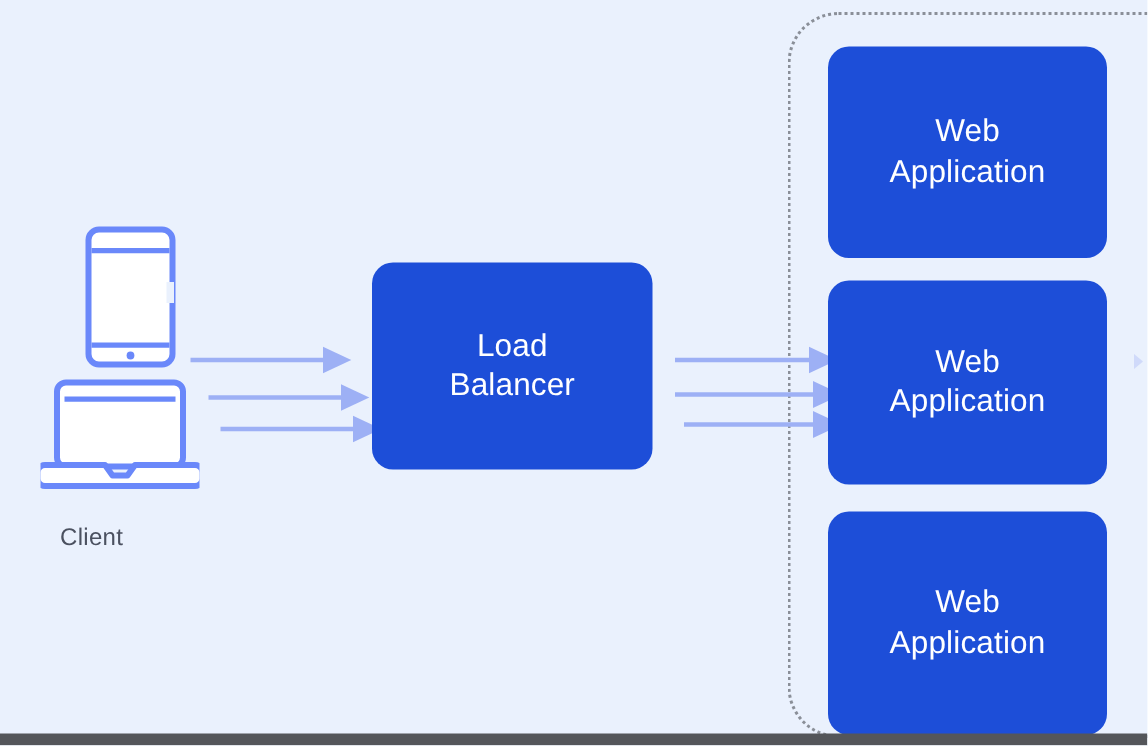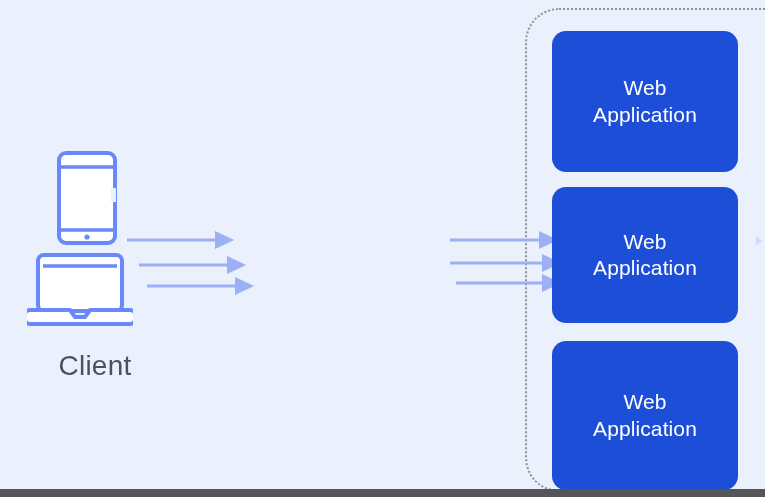--- a/index.html
+++ b/index.html
@@ -50,22 +50,21 @@
   #web-box-1{ left: 552px; top: 31px;  width: 186px; height: 141px; }
   #web-box-2{ left: 552px; top: 187px; width: 186px; height: 136px; }
   #web-box-3{ left: 552px; top: 341px; width: 186px; height: 149px; }
 
   
   #client-label {
     position: absolute;
     left: 40px;
     top: 350px;
     width: 110px;
-    text-align: center;
-    font-size: 28px;
+    font-size: 16px;
     color: #4b5160;
     letter-spacing: 0.2px;
   }
 
   
   .device-icon { position: absolute; }
   #phone-icon  { left: 56px; top: 150px; width: 62px; height: 96px; }
   #laptop-icon { left: 27px; top: 252px; width: 106px; height: 75px; }
 
   
@@ -126,20 +125,24 @@
     </defs>
     <line x1="10" y1="15" x2="102" y2="15" stroke="#9db0f5" stroke-width="3" marker-end="url(#ah2)"></line>
     <line x1="10" y1="38" x2="105" y2="38" stroke="#9db0f5" stroke-width="3" marker-end="url(#ah2)"></line>
     <line x1="16" y1="58" x2="105" y2="58" stroke="#9db0f5" stroke-width="3" marker-end="url(#ah2)"></line>
   </svg>
 
   <svg class="arrow-svg" id="arrow-edge" viewBox="0 0 20 24">
     <path d="M8,6 L14,11 L8,16 z" fill="#b9c7f7" opacity="0.55"></path>
   </svg>
 
+  <div class="node-box" id="lb-box">
+    <span class="lbl">Load
+Balancer</span>
+  </div>
 
   <div class="node-box" id="web-box-1">
     <span class="lbl">Web
 Application</span>
   </div>
 
   <div class="node-box" id="web-box-2">
     <span class="lbl">Web
 Application</span>
   </div>

